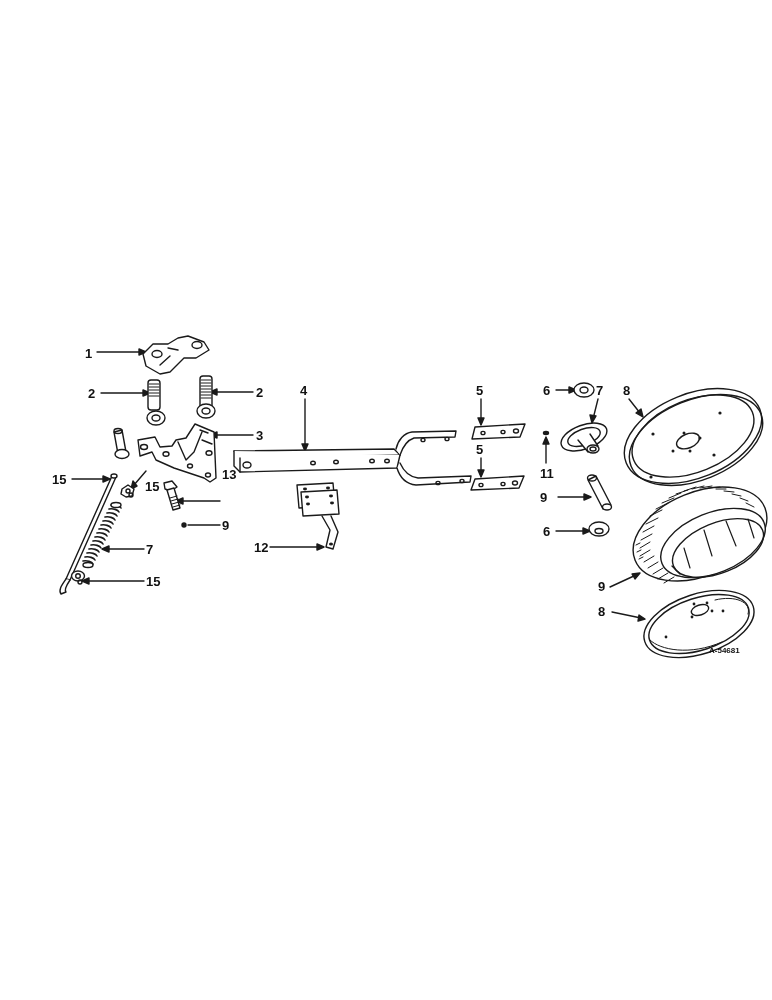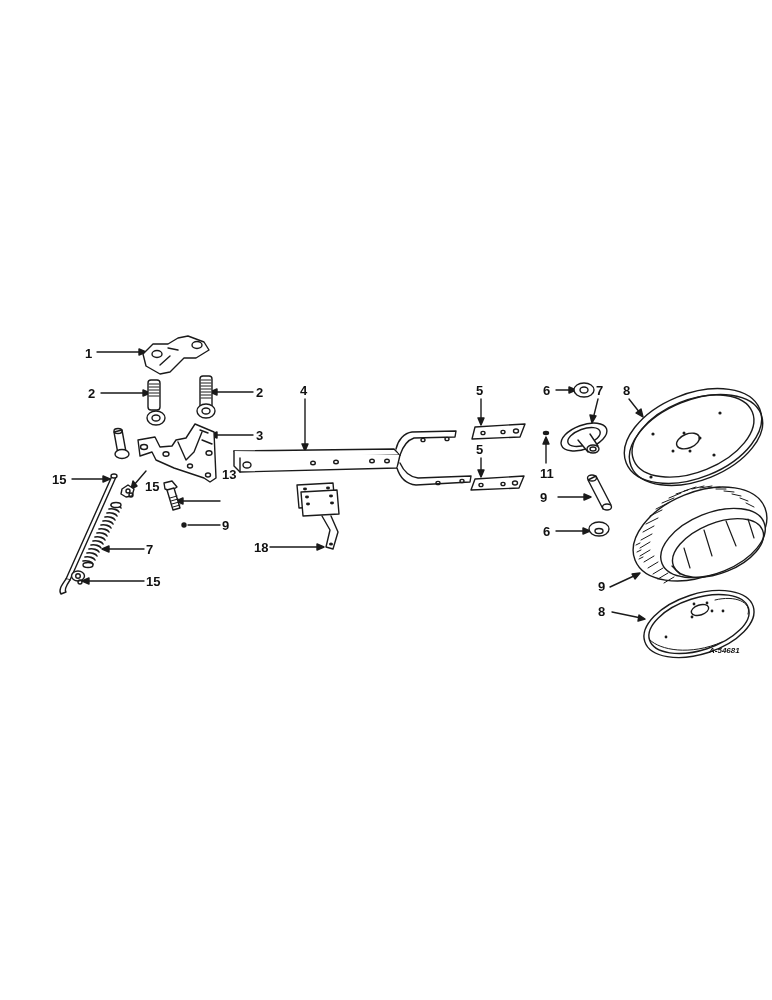--- a/index.html
+++ b/index.html
@@ -2,21 +2,21 @@
 <html><head>
   <meta charset="utf-8">
   <style>
     html, body { margin: 0; padding: 0; background: #ffffff; }
     body { width: 772px; height: 1000px; position: relative; overflow: hidden;
            font-family: "Liberation Sans", sans-serif; }
     #diagram { position: absolute; left: 0; top: 0; width: 772px; height: 1000px; }
     .callout { position: absolute; font-family: "Liberation Sans", sans-serif;
                font-weight: bold; font-size: 13px; color: #111; line-height: 1; }
     .ref { position: absolute; font-family: "Liberation Sans", sans-serif;
-           font-weight: bold; font-style: italic; font-size: 8px; color: #111; }
+           font-weight: bold; font-size: 8px; color: #111; }
   </style>
 </head>
 <body>
 
 <svg id="diagram" viewBox="0 0 772 1000" width="772" height="1000" xmlns="http://www.w3.org/2000/svg" fill="none" stroke="#1a1a1a" stroke-width="1.4" stroke-linejoin="round" stroke-linecap="round">
 
   <g>
 
     <line x1="97" y1="352" x2="142" y2="352"></line>
       <polygon points="146,352 139,349 139,355" fill="#1a1a1a"></polygon>
@@ -325,21 +325,21 @@
 <div class="callout" style="left:476px;top:384px">5</div>
 <div class="callout" style="left:476px;top:443px">5</div>
 <div class="callout" style="left:543px;top:384px">6</div>
 <div class="callout" style="left:543px;top:525px">6</div>
 <div class="callout" style="left:596px;top:384px">7</div>
 <div class="callout" style="left:623px;top:384px">8</div>
 <div class="callout" style="left:598px;top:605px">8</div>
 <div class="callout" style="left:598px;top:580px">9</div>
 <div class="callout" style="left:540px;top:491px">9</div>
 <div class="callout" style="left:540px;top:467px">11</div>
-<div class="callout" style="left:254px;top:541px">18</div>
+<div class="callout" style="left:254px;top:541px">12</div>
 <div class="callout" style="left:222px;top:468px">13</div>
 <div class="callout" style="left:222px;top:519px">9</div>
 <div class="callout" style="left:145px;top:480px">15</div>
 <div class="callout" style="left:146px;top:575px">15</div>
 <div class="callout" style="left:146px;top:543px">7</div>
 <div class="callout" style="left:52px;top:473px">15</div>
 
 <div class="ref" style="left:709px;top:646px">A-54681</div>
 
 </body></html>

